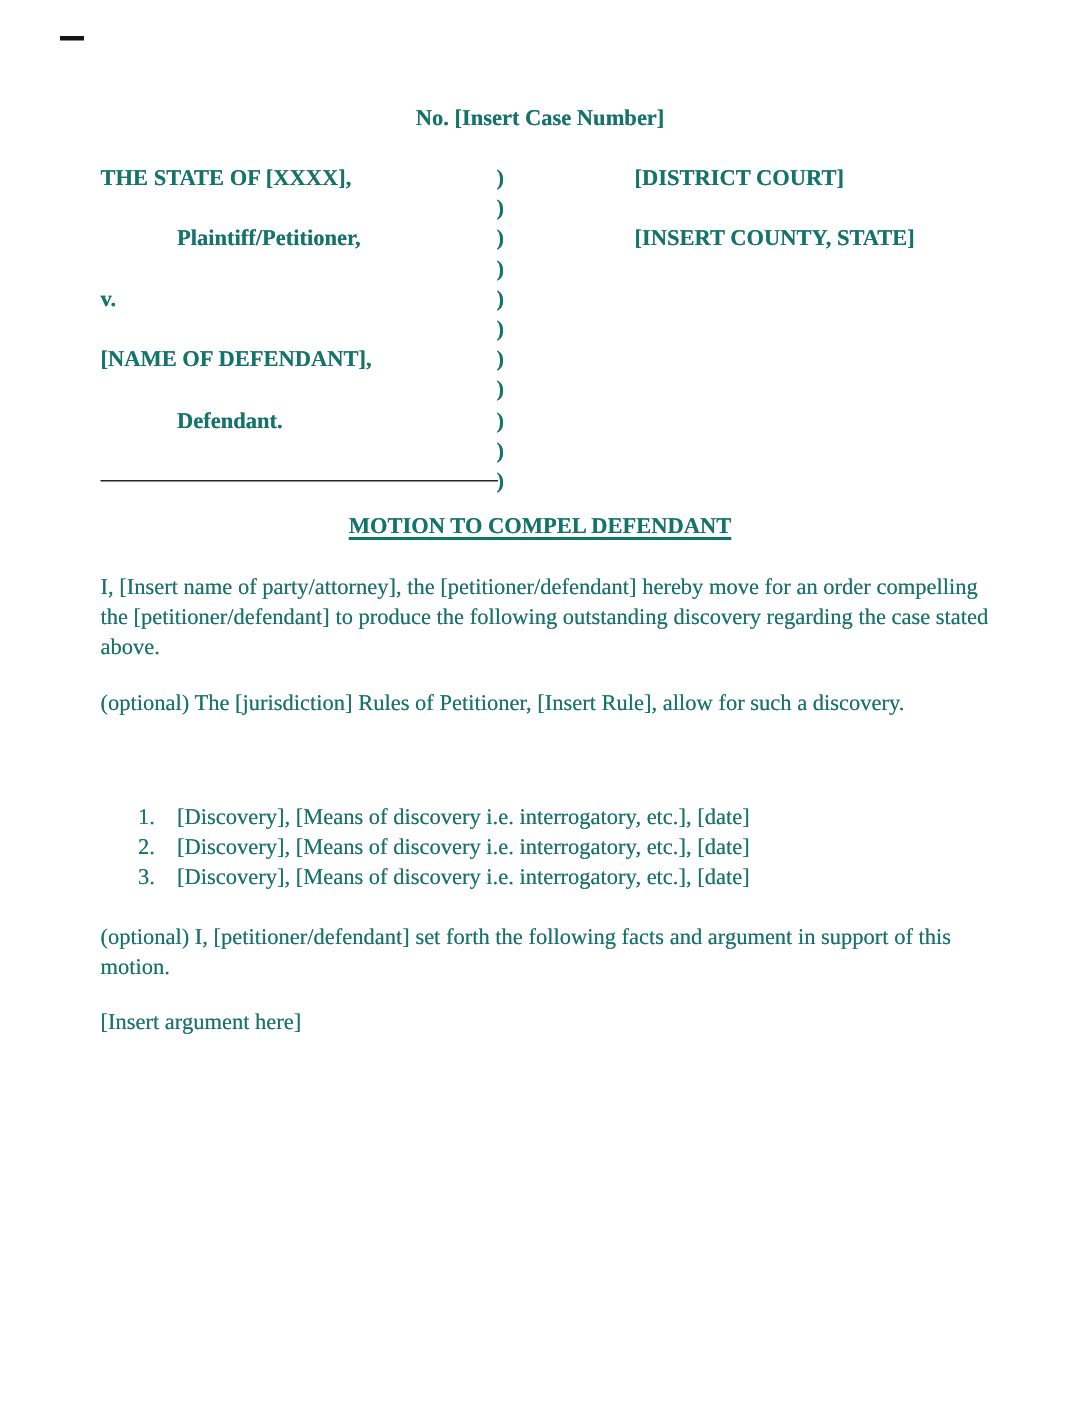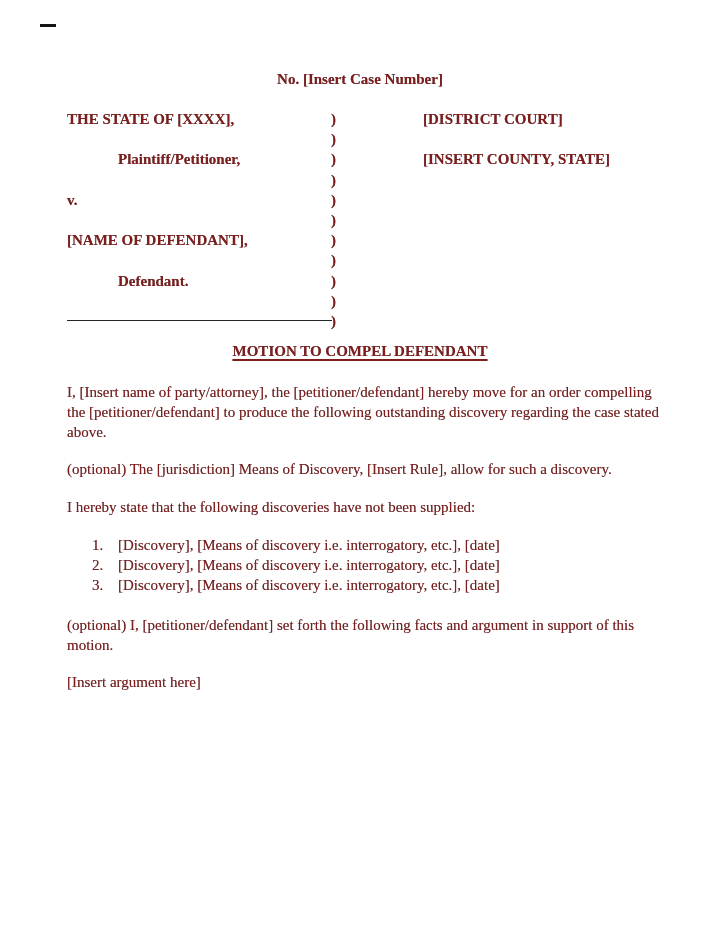--- a/index.html
+++ b/index.html
@@ -1,21 +1,21 @@
 <!DOCTYPE html>
 <html><head>
 <meta charset="utf-8">
 <style>
   html, body { margin: 0; padding: 0; background: #ffffff; }
   .page {
     position: relative;
     width: 720px;
     height: 943px;
     background: #ffffff;
-    color: #7f1d1d;
+    color: #0f766e;
     font-family: "Liberation Serif", "DejaVu Serif", serif;
     font-size: 15px;
     line-height: 20.2px;
     overflow: hidden;
     text-shadow: 0 0 0.4px rgba(30,30,30,0.55);
   }
   .abs { position: absolute; }
   .b { font-weight: bold; }
   .nowrap { white-space: nowrap; }
 
@@ -96,23 +96,22 @@
 
   <div class="abs cap-underline"></div>
 
   <div class="abs cap-right r0 b nowrap">[DISTRICT COURT]</div>
   <div class="abs cap-right r2 b nowrap">[INSERT COUNTY, STATE]</div>
 
   <div class="abs title">MOTION TO COMPEL DEFENDANT</div>
 
   <div class="abs body-par p-intro">I, [Insert name of party/attorney], the [petitioner/defendant] hereby move for an order compelling the [petitioner/defendant] to produce the following outstanding discovery regarding the case stated above.</div>
 
-  <div class="abs body-par p-rules">(optional) The [jurisdiction] Means of Discovery, [Insert Rule], allow for such a discovery.</div>
+  <div class="abs body-par p-rules">(optional) The [jurisdiction] Rules of Petitioner, [Insert Rule], allow for such a discovery.</div>
 
-  <div class="abs body-par p-statement">I hereby state that the following discoveries have not been supplied:</div>
 
   <div class="abs list">
     <div class="li-row">
       <span class="li-num">1.</span>
       <span class="li-text">[Discovery], [Means of discovery i.e. interrogatory, etc.], [date]</span>
     </div>
     <div class="li-row">
       <span class="li-num">2.</span>
       <span class="li-text">[Discovery], [Means of discovery i.e. interrogatory, etc.], [date]</span>
     </div>

